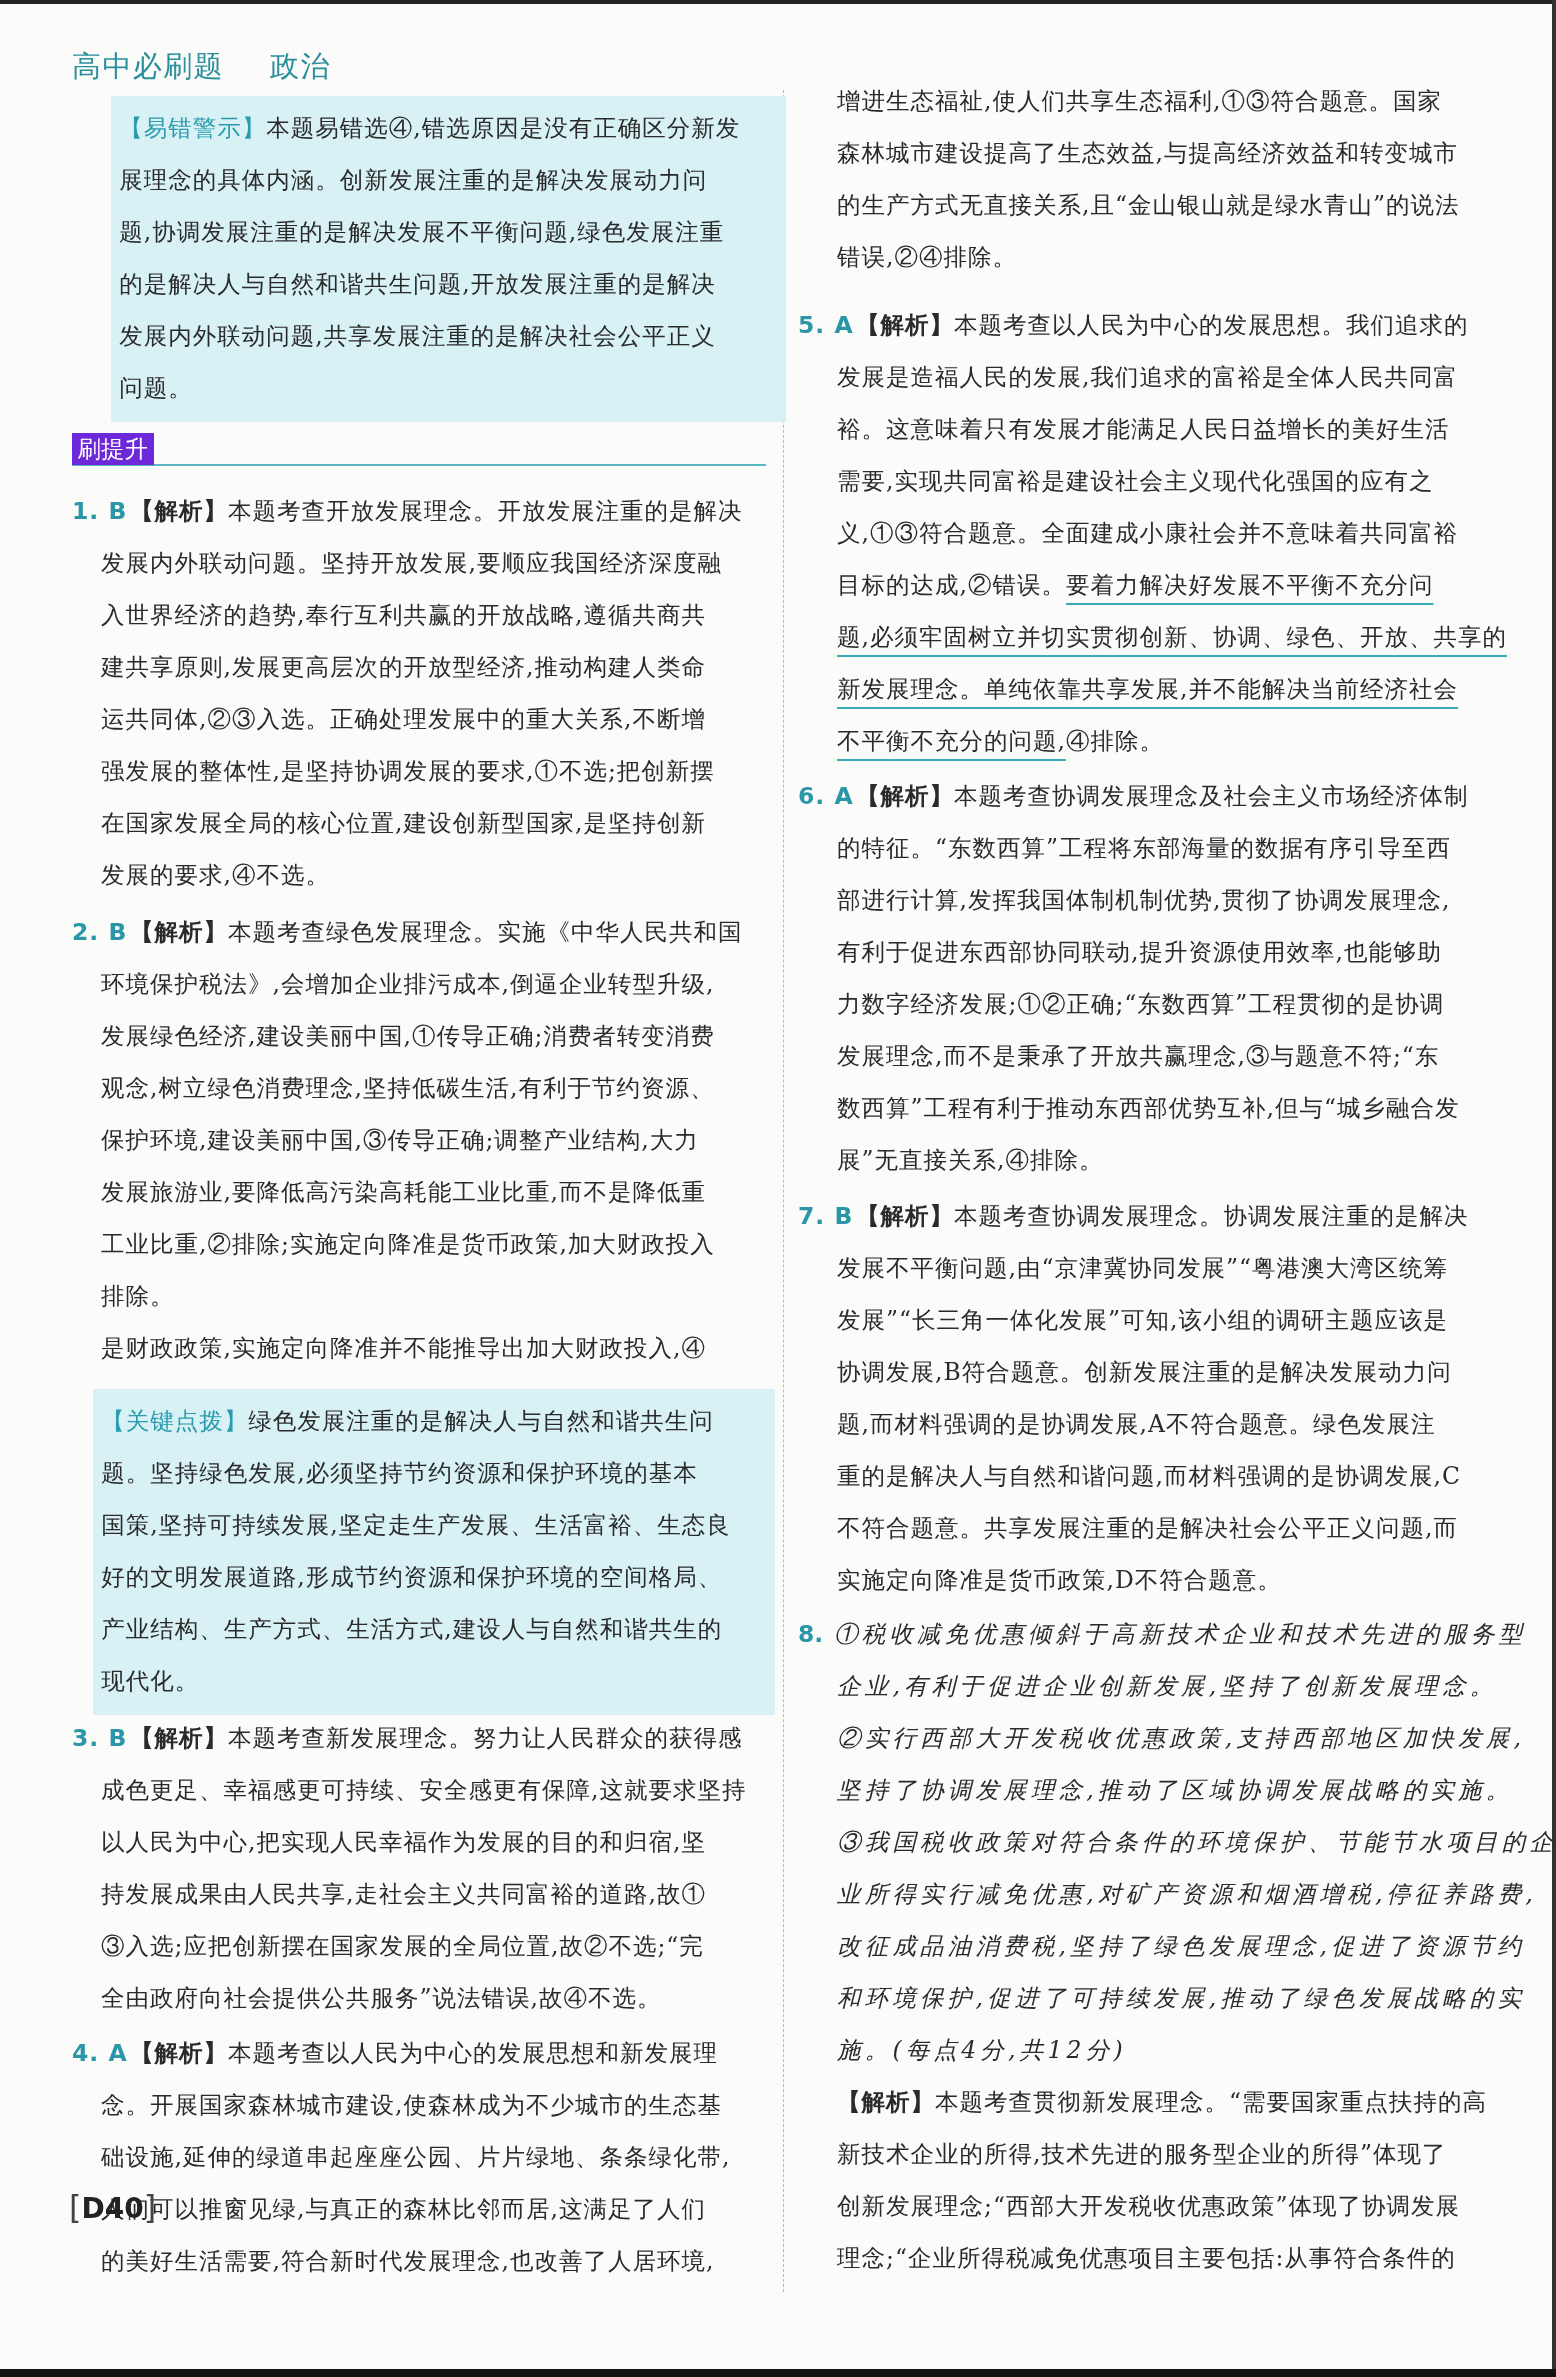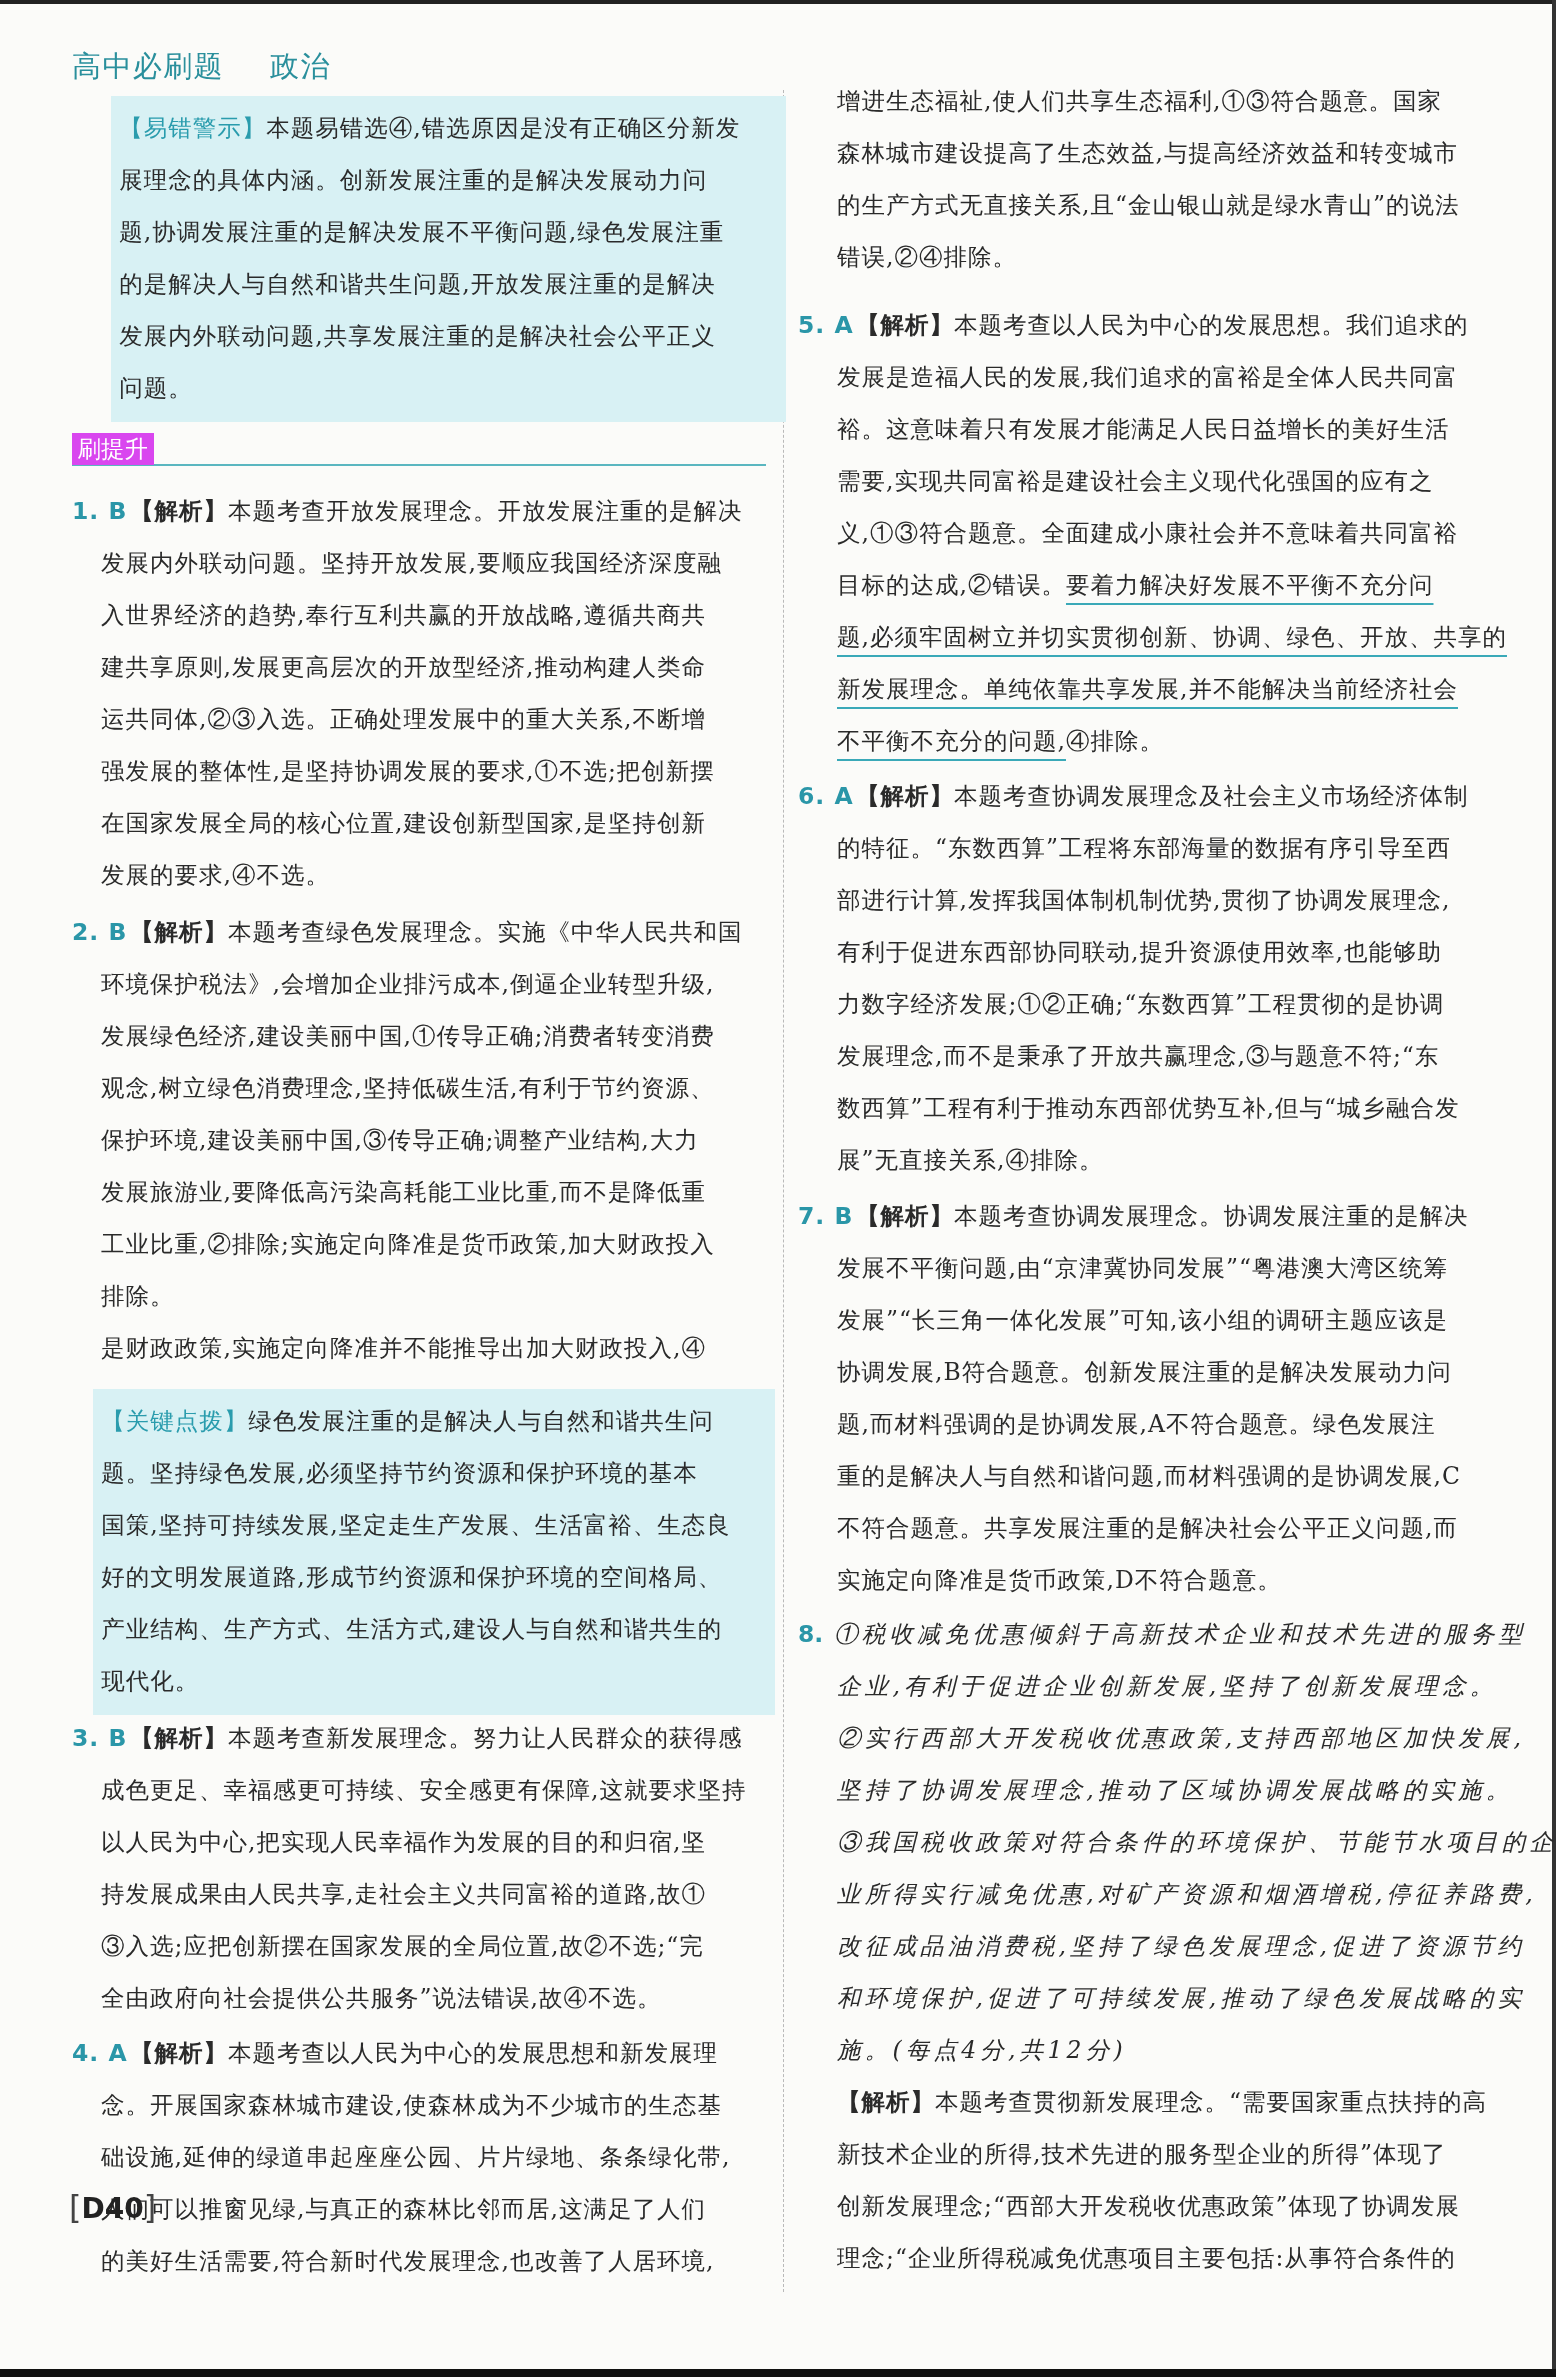--- a/index.html
+++ b/index.html
@@ -32,21 +32,21 @@
     position: absolute; background: #d8f1f4;
     padding: 5.5px 12.5px 8.3px 8.3px;
   }
   .callout .tag { color: #2a9cad; font-family: "DejaVu Sans", "Liberation Sans", sans-serif; }
 
   .section-header {
     position: absolute; left: 72px; top: 438px; width: 694px; height: 26px;
     border-bottom: 2.1px solid #5ab6c0;
   }
   .section-header .badge {
-    display: inline-block; background: #d946ef; color: #fff;
+    display: inline-block; background: #6d28d9; color: #fff;
     font-family: "DejaVu Sans", "Liberation Sans", sans-serif;
     font-size: 23.5px; line-height: 32px; padding: 0 5.5px; margin-top: -5.5px;
   }
 
   .q-num {
     color: #2a96a8; font-weight: bold;
     font-family: "DejaVu Sans", "Liberation Sans", sans-serif;
     display: inline-block; width: 58px;
   }
   .jiexi { font-weight: bold; font-family: "DejaVu Sans", "Liberation Sans", sans-serif; }

